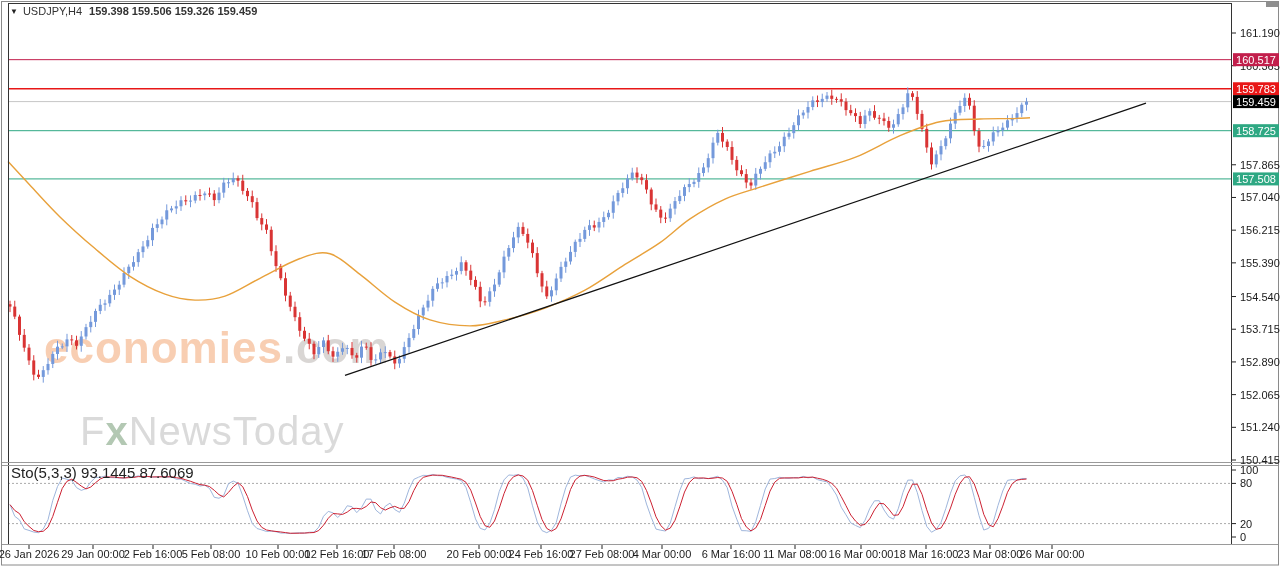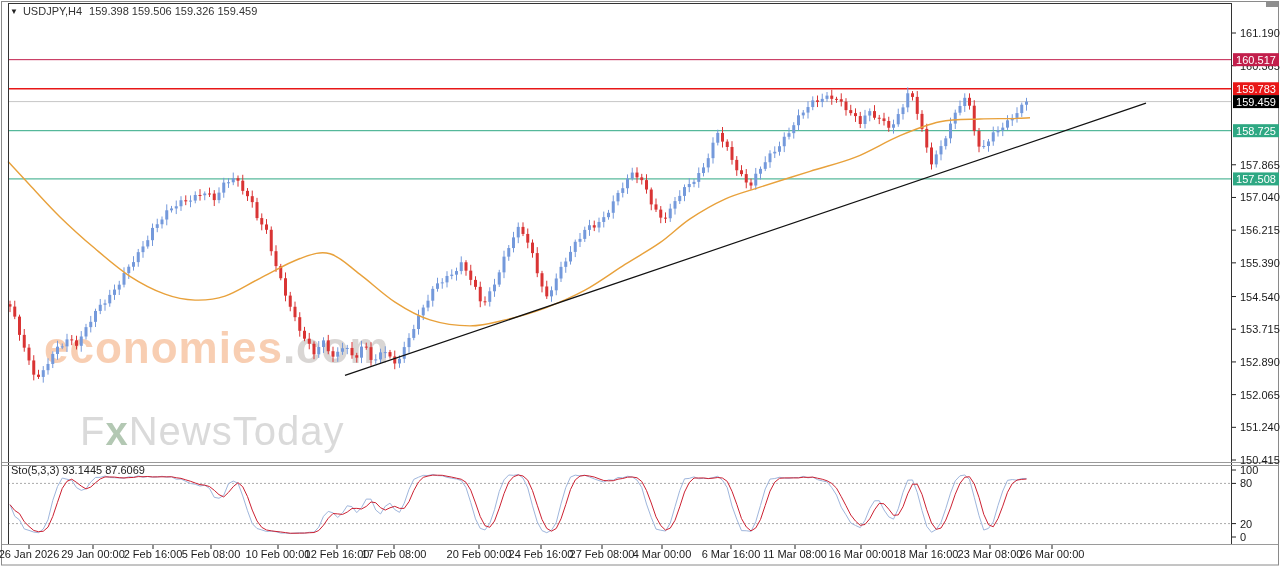--- a/index.html
+++ b/index.html
@@ -7,22 +7,22 @@
   .window{position:relative;width:1280px;height:567px;background:#fff;}
   #chart-svg{position:absolute;left:0;top:0;z-index:2;}
   .watermark{position:absolute;left:0;top:0;z-index:1;}
   .wm1{position:absolute;left:44px;top:323px;font-size:44px;font-weight:bold;letter-spacing:1px;white-space:nowrap;}
   .wm-orange{color:rgba(242,166,115,0.55);}
   .wm-gray{color:rgba(185,181,177,0.55);}
   .wm2{position:absolute;left:80px;top:361px;font-size:40px;color:rgba(193,193,193,0.6);letter-spacing:1px;white-space:nowrap;margin-top:48px;}
   .wm-x{color:rgba(128,164,128,0.6);font-weight:bold;}
   .title{position:absolute;left:10px;top:5px;z-index:3;font-size:11px;color:#333;white-space:nowrap;}
   .tri{font-size:8px;color:#222;margin-right:5px;vertical-align:1px;}
-  .title .quote{margin-left:7px;}
-  .sto-label{position:absolute;left:11px;top:464px;z-index:3;font-size:11px;color:#222;white-space:nowrap;}
+  .title .quote{margin-left:7px;font-weight:bold;}
+  .sto-label{position:absolute;left:11px;top:464px;z-index:3;font-size:15px;color:#222;white-space:nowrap;}
 </style>
 </head>
 <body>
 
 <div class="window">
   <div class="watermark">
     <div class="wm1"><span class="wm-orange">economies</span><span class="wm-gray">.com</span></div>
     <div class="wm2"><span>F</span><span class="wm-x">x</span><span>NewsToday</span></div>
   </div>
 

